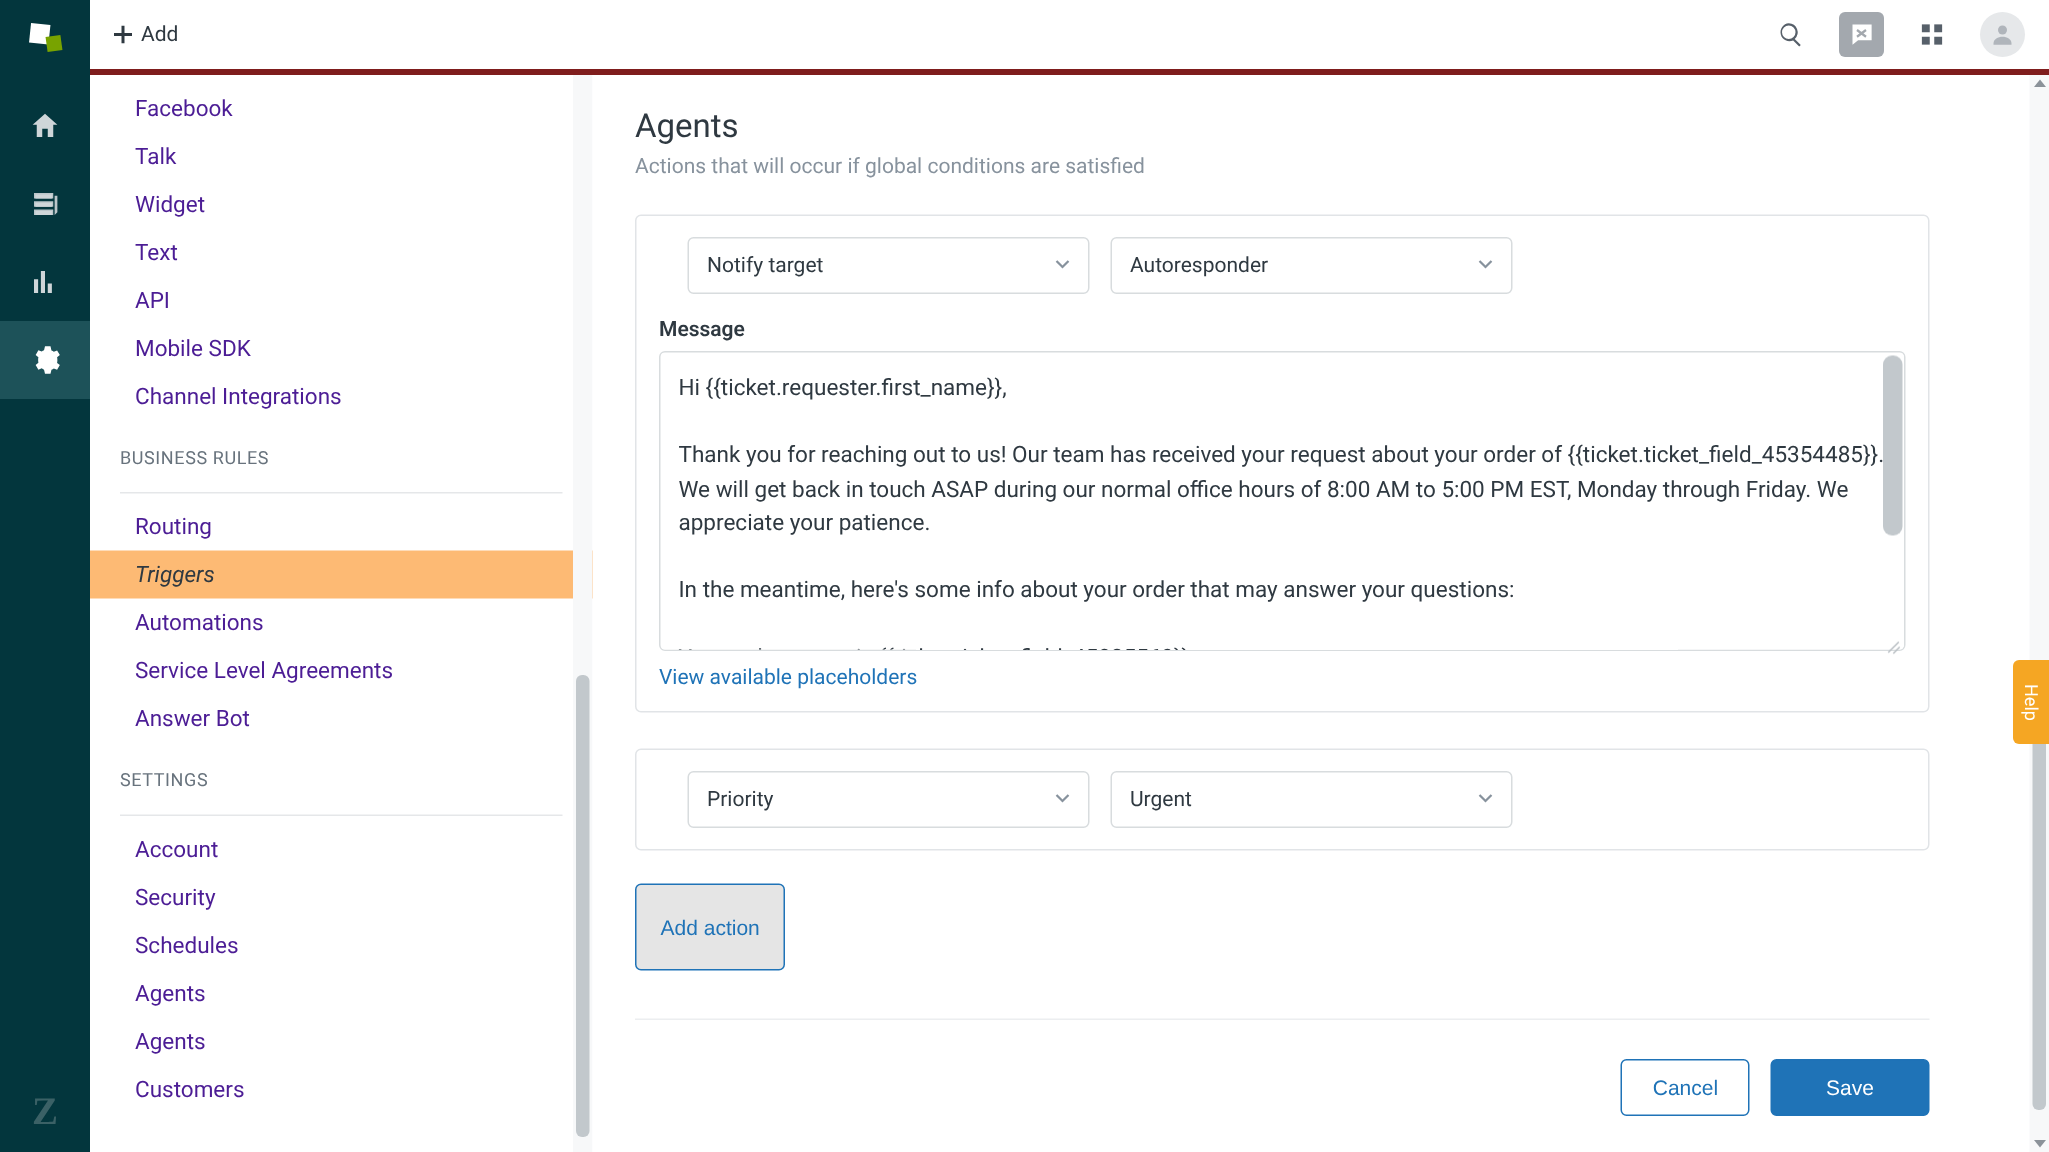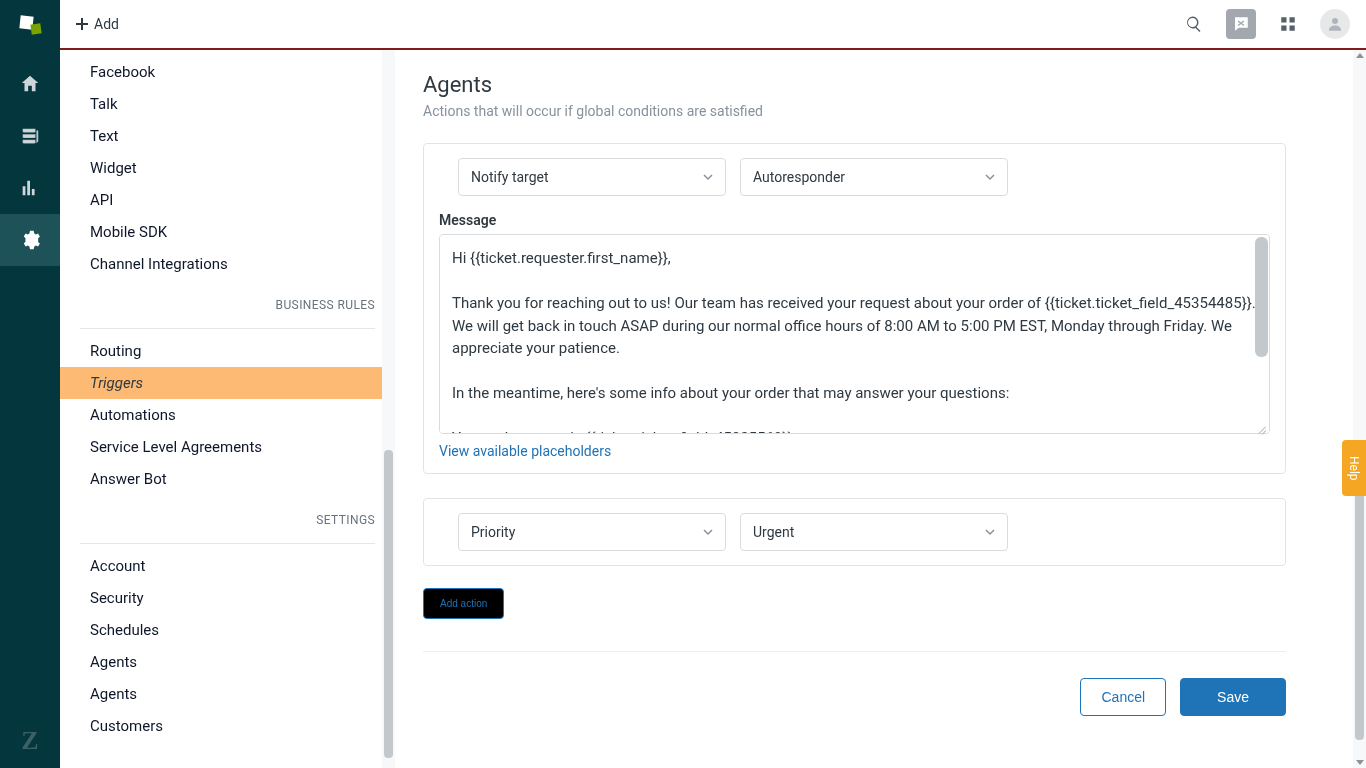--- a/index.html
+++ b/index.html
@@ -11,39 +11,39 @@
     .logo { width: 28px; height: 28px; position: relative; margin-bottom: 18px; }
     .logo .a { position: absolute; left: 4px; top: 4px; width: 13px; height: 13px; background: #fff; transform: rotate(6deg); }
     .logo .b { position: absolute; left: 15px; top: 12px; width: 10px; height: 10px; background: #78a300; transform: rotate(-8deg); }
     .rail-item { width: 60px; height: 52px; display: flex; align-items: center; justify-content: center; color: #cfd6d9; cursor: pointer; }
     .rail-item.active { background: #1d5259; color: #fff; }
     .rail svg { width: 22px; height: 22px; fill: currentColor; }
     .rail .spacer { flex: 1; }
     .rail .z { color: #3b6166; font-size: 26px; margin-bottom: 12px; font-weight: bold; font-family: Georgia, serif; }
 
     
-    .topbar { position: absolute; left: 60px; right: 0; top: 0; height: 50px; border-bottom: 2px solid #7f1d1d; background: #fff; display: flex; align-items: center; padding: 16px 16px; }
+    .topbar { position: absolute; left: 60px; right: 0; top: 0; height: 50px; border-bottom: 4px solid #7f1d1d; background: #fff; display: flex; align-items: center; padding: 16px 16px; }
     .add-btn { display: flex; align-items: center; gap: 6px; color: #2f3941; cursor: pointer; font-size: 14px; }
     .topbar .grow { flex: 1; }
     .topbar-right { display: flex; align-items: center; gap: 18px; }
     .tb-icon { width: 28px; height: 28px; display: flex; align-items: center; justify-content: center; border-radius: 4px; color: #57606a; cursor: pointer; }
     .tb-icon.boxed { background: #a3a8ae; color: #fff; width: 30px; height: 30px; }
     .tb-icon svg { width: 18px; height: 18px; fill: currentColor; }
     .avatar { width: 30px; height: 30px; border-radius: 50%; background: #e6e8ea; display: flex; align-items: center; justify-content: center; color: #b0b5bb; }
 
     
     .content { position: absolute; left: 60px; top: 50px; right: 0; bottom: 0; display: flex; }
 
     
     .sidecol { width: 335px; position: relative; overflow: hidden; }
     .sidecol-inner { height: 100%; overflow-y: auto; padding: 6px 0 30px 0; }
     .sidecol-inner::-webkit-scrollbar { width: 0; }
-    .side-item { padding: 7px 20px 7px 30px; color: #0f172a; cursor: pointer; font-size: 15px; }
+    .side-item { padding: 7px 20px 7px 30px; color: #4c1d95; cursor: pointer; font-size: 15px; }
     .side-item.active { background: #fdba74; color: #2f3941; font-style: italic; }
-    .side-header { padding: 18px 20px 10px 20px; font-size: 12px; color: #68737d; letter-spacing: .4px; text-align: right; }
+    .side-header { padding: 18px 20px 10px 20px; font-size: 12px; color: #68737d; letter-spacing: .4px; }
     .side-hr { margin: 6px 20px 6px 20px; border: none; border-top: 1px solid #e5e7e9; }
     .side-scroll-track { position: absolute; right: 0; top: 0; bottom: 0; width: 13px; background: #f7f8f9; }
     .side-scroll-thumb { position: absolute; right: 2px; width: 9px; background: #c2c8cc; border-radius: 4px; }
 
     
     .maincol { flex: 1; position: relative; overflow: hidden; }
     .main-inner { height: 100%; overflow-y: auto; padding: 22px 80px 30px 28px; }
     .main-inner::-webkit-scrollbar { width: 0; }
     h2 { font-size: 22px; font-weight: 400; color: #2f3941; }
     .sub { color: #87929d; margin-top: 6px; font-size: 14px; }
@@ -57,21 +57,21 @@
     .msgwrap { position: relative; }
     textarea { width: 100%; border: 1px solid #d8dcde; border-radius: 4px; padding: 12px; font: inherit; font-size: 15px; color: #2f3941; resize: none; height: 200px; line-height: 1.5; }
     .ta-scroll-track { position: absolute; right: 2px; top: 3px; bottom: 14px; width: 13px; background: transparent; }
     .ta-scroll-thumb { position: absolute; right: 0; top: 0; width: 13px; height: 120px; background: #c2c8cc; border-radius: 6px; }
     .ta-resize { position: absolute; right: 2px; bottom: 2px; width: 12px; height: 12px; }
     .ta-resize::before, .ta-resize::after { content: ''; position: absolute; background: #b9bfc4; height: 1px; }
     .ta-resize::before { width: 10px; right: 1px; bottom: 4px; transform: rotate(-45deg); }
     .ta-resize::after { width: 6px; right: 1px; bottom: 2px; transform: rotate(-45deg); }
     .link { color: #1f73b7; font-size: 14px; cursor: pointer; margin-top: 6px; display: inline-block; }
 
-    .add-action { border: 1px solid #1f73b7; color: #1f73b7; background: #000000; border-radius: 4px; padding: 9px 16px; font-size: 10px; cursor: pointer; margin-top: 22px; }
+    .add-action { border: 1px solid #1f73b7; color: #1f73b7; background: #e5e5e5; border-radius: 4px; padding: 20px 16px; font-size: 14px; cursor: pointer; margin-top: 22px; }
 
     .footer-sep { border: none; border-top: 1px solid #eceef0; margin: 32px 0 26px; }
     .footer-row { display: flex; justify-content: flex-end; gap: 14px; }
     .btn { border-radius: 4px; padding: 10px 20px; font-size: 14px; cursor: pointer; }
     .btn-cancel { background: #fff; border: 1px solid #1f73b7; color: #1f73b7; }
     .btn-save { background: #1f73b7; border: 1px solid #1f73b7; color: #fff; padding: 10px 36px; }
 
     .main-scroll-track { position: absolute; right: 0; top: 0; bottom: 0; width: 13px; background: #f7f8f9; }
     .main-scroll-thumb { position: absolute; right: 2px; width: 9px; background: #c2c8cc; border-radius: 4px; }
     .main-arrow { position: absolute; left: 3px; width: 0; height: 0; border-left: 4px solid transparent; border-right: 4px solid transparent; }
@@ -151,22 +151,22 @@
       </div>
     </div>
   </div>
 
   <div class="content">
 
     <div class="sidecol">
       <div class="sidecol-inner">
         <div class="side-item">Facebook</div>
         <div class="side-item">Talk</div>
+        <div class="side-item">Widget</div>
         <div class="side-item">Text</div>
-        <div class="side-item">Widget</div>
         <div class="side-item">API</div>
         <div class="side-item">Mobile SDK</div>
         <div class="side-item">Channel Integrations</div>
 
         <div class="side-header">BUSINESS RULES</div>
         <hr class="side-hr">
         <div class="side-item">Routing</div>
         <div class="side-item active">Triggers</div>
         <div class="side-item">Automations</div>
         <div class="side-item">Service Level Agreements</div>

